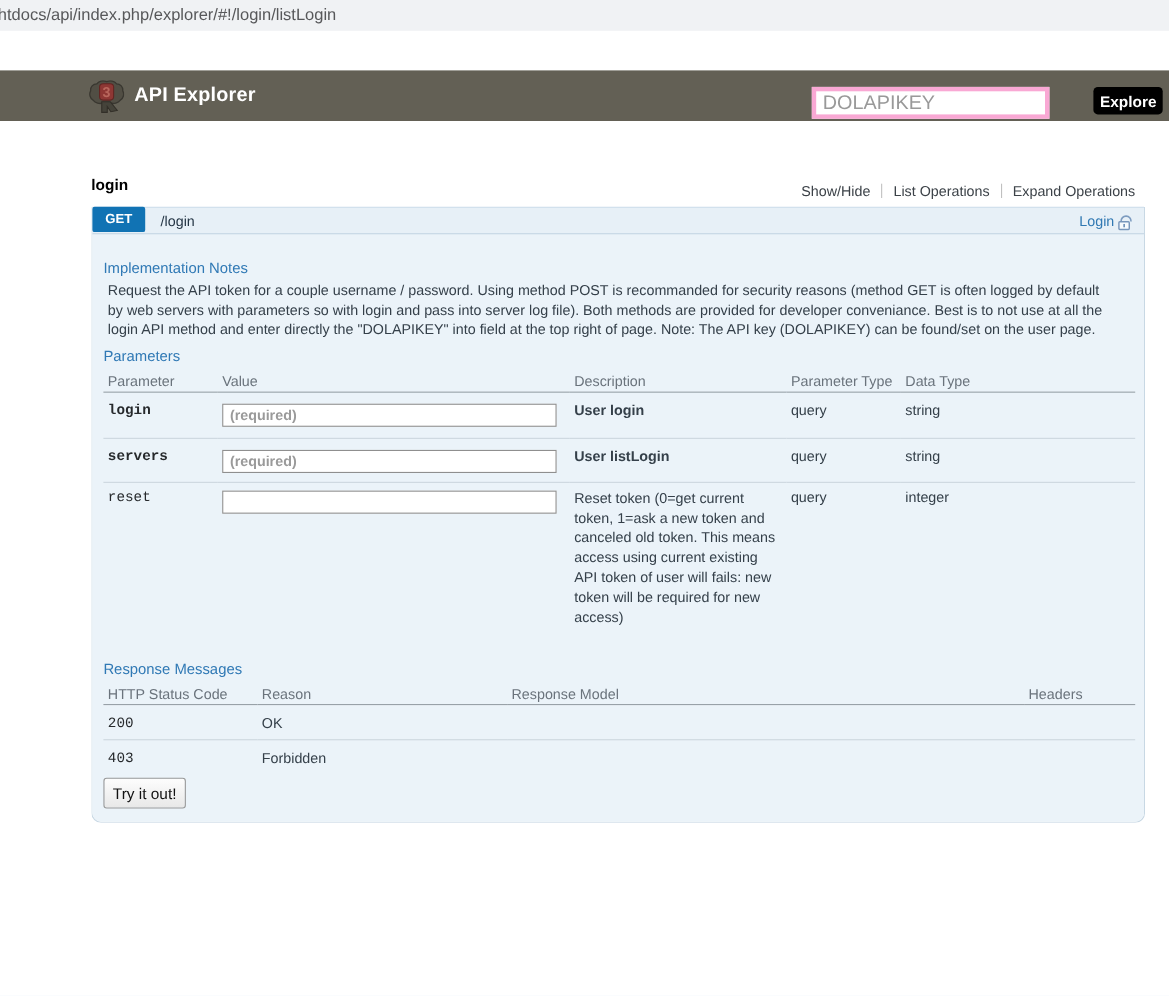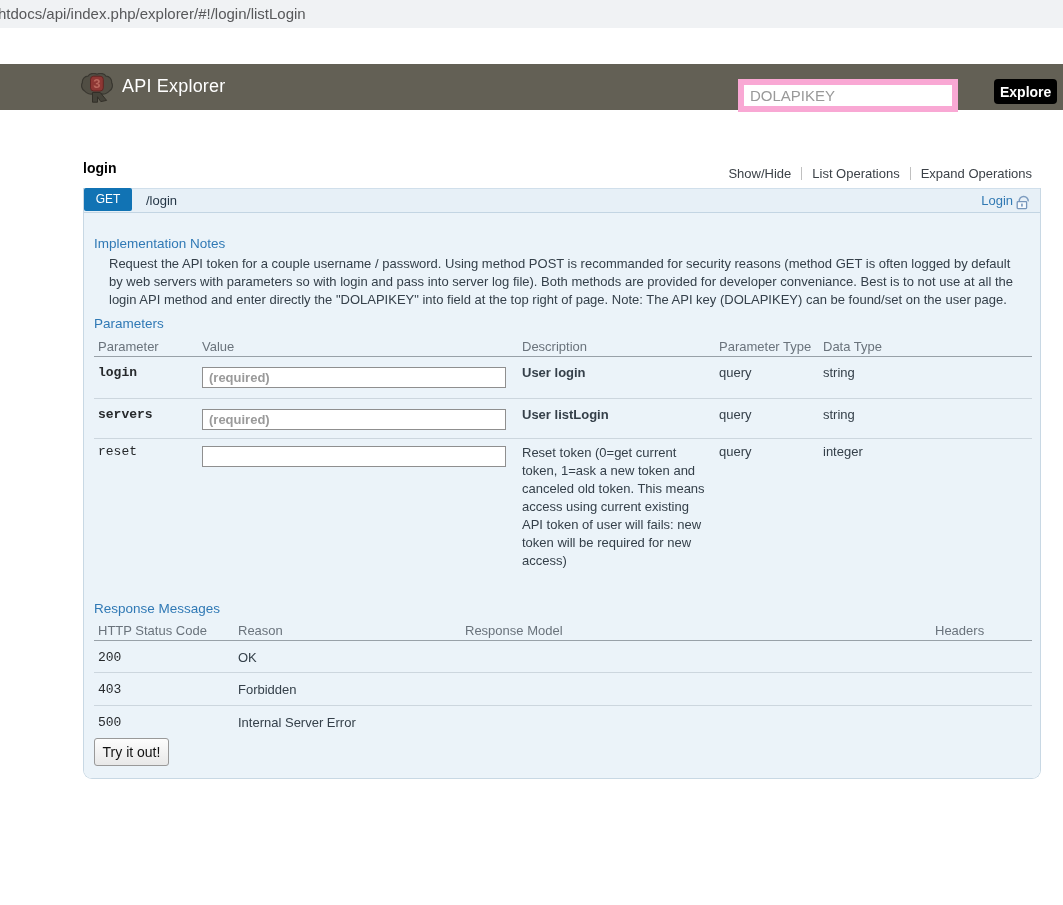--- a/index.html
+++ b/index.html
@@ -1,37 +1,37 @@
 <!DOCTYPE html>
 <html><head>
 <meta charset="utf-8">
 <style>
 html,body{margin:0;padding:0;background:#fff;font-family:"Liberation Sans",sans-serif;}
 body{width:1063px;height:905px;position:relative;overflow:hidden;}
 .urlbar{position:absolute;top:0;left:0;width:100%;height:28px;background:#f0f2f4;color:#57585a;font-size:15px;line-height:27px;white-space:nowrap;text-indent:-2px;}
 .header{position:absolute;top:64px;left:0;width:100%;height:46px;background:#636055;}
 .logo{position:absolute;left:81px;top:9px;}
-.title{position:absolute;left:122px;top:12px;font-size:18px;font-weight:normal;color:#fff;letter-spacing:0.2px;}
-.apikey{position:absolute;left:738px;top:15px;width:196px;height:21px;border:6px solid #f9a8d4;background:#fff;font-size:15px;color:#999;padding:0 6px;font-family:"Liberation Sans",sans-serif;}
+.title{position:absolute;left:122px;top:12px;font-size:18px;font-weight:bold;color:#fff;letter-spacing:0.2px;}
+.apikey{position:absolute;left:738px;top:15px;width:196px;height:21px;border:4px solid #f9a8d4;background:#fff;font-size:18px;color:#999;padding:0 6px;font-family:"Liberation Sans",sans-serif;}
 .explore{position:absolute;left:994px;top:15px;width:63px;height:25px;background:#000;color:#fff;border:none;border-radius:4px;font-weight:bold;font-size:14px;font-family:"Liberation Sans",sans-serif;}
 .main{position:absolute;left:83px;top:161px;width:958px;}
 .resline{position:relative;height:27px;}
 .resname{position:absolute;left:0;top:-1px;font-size:14px;font-weight:bold;color:#000;}
 .opts{position:absolute;right:9px;top:5px;font-size:13px;color:#3c4248;}
 .opts span.sep{display:inline-block;width:1px;height:13px;background:#c0c0c0;margin:0 10px;vertical-align:-2px;}
 .panel{border:1px solid #c8d8e4;border-top:none;border-radius:0 0 9px 9px;}
 .heading{position:relative;height:23px;background:#e7f0f7;border-top:1px solid #d0dfeb;border-bottom:1px solid #c3d5e3;}
-.getbtn{position:absolute;left:0;top:-1px;width:48px;height:23px;background:#1173b4;color:#fff;font-weight:normal;font-size:12px;text-align:center;line-height:23px;border-radius:2px;}
+.getbtn{position:absolute;left:0;top:-1px;width:48px;height:23px;background:#1173b4;color:#fff;font-weight:bold;font-size:12px;text-align:center;line-height:23px;border-radius:2px;}
 .path{position:absolute;left:62px;top:0;line-height:24px;font-size:13px;color:#253646;}
 .loginlink{position:absolute;right:27px;top:0;line-height:24px;font-size:13px;color:#3179b3;}
 .lockicon{position:absolute;right:10px;top:6px;}
 .content{background:#ebf3f9;padding:0 25px 0 10px;overflow:hidden;border-radius:0 0 8px 8px;}
 h4{margin:0;font-size:13.5px;font-weight:normal;color:#3079b5;}
 .h-impl{margin-top:23px;}
-.desc-p{margin:4px 0 0 15px;font-size:13px;color:#35404a;line-height:18px;}
+.desc-p{margin:4px 0 0 4px;font-size:13px;color:#35404a;line-height:18px;}
 .h-param{margin-top:7px;}
 table{border-collapse:collapse;table-layout:fixed;width:938px;margin-left:0;}
 .ptable{margin-top:8px;}
 th{font-weight:normal;text-align:left;font-size:13px;line-height:15px;color:#6a737c;padding:0 0 2px 4px;border-bottom:1px solid #98a1a8;}
 td{vertical-align:top;font-size:13px;color:#35404a;padding:10px 0 10px 4px;}
 tr.sep td{border-top:1px solid #ccd6de;}
 .mono{font-family:"Liberation Mono",monospace;font-size:13px;color:#26292c;}
 .pname{font-weight:bold;}
 .pinput{width:290px;height:19px;border:1px solid #8f8f8f;background:#fff;font-size:13px;padding:0 6px;font-family:"Liberation Sans",sans-serif;color:#333;margin-top:2px;}
 .pinput::placeholder{color:#9a9a9a;font-weight:bold;opacity:1;}
@@ -137,25 +137,19 @@
               <td>OK</td>
               <td></td>
               <td></td>
             </tr>
         <tr class="sep" style="height:33px">
               <td class="mono">403</td>
               <td>Forbidden</td>
               <td></td>
               <td></td>
             </tr>
-        <tr class="sep" style="height:31px">
-              <td class="mono">500</td>
-              <td>Internal Server Error</td>
-              <td></td>
-              <td></td>
-            </tr>
       </tbody>
         </table>
       <button class="trybtn">Try it out!</button>
       <div class="pad-bottom"></div>
     </div>
   </div>
 </div>
 
 </body></html>

